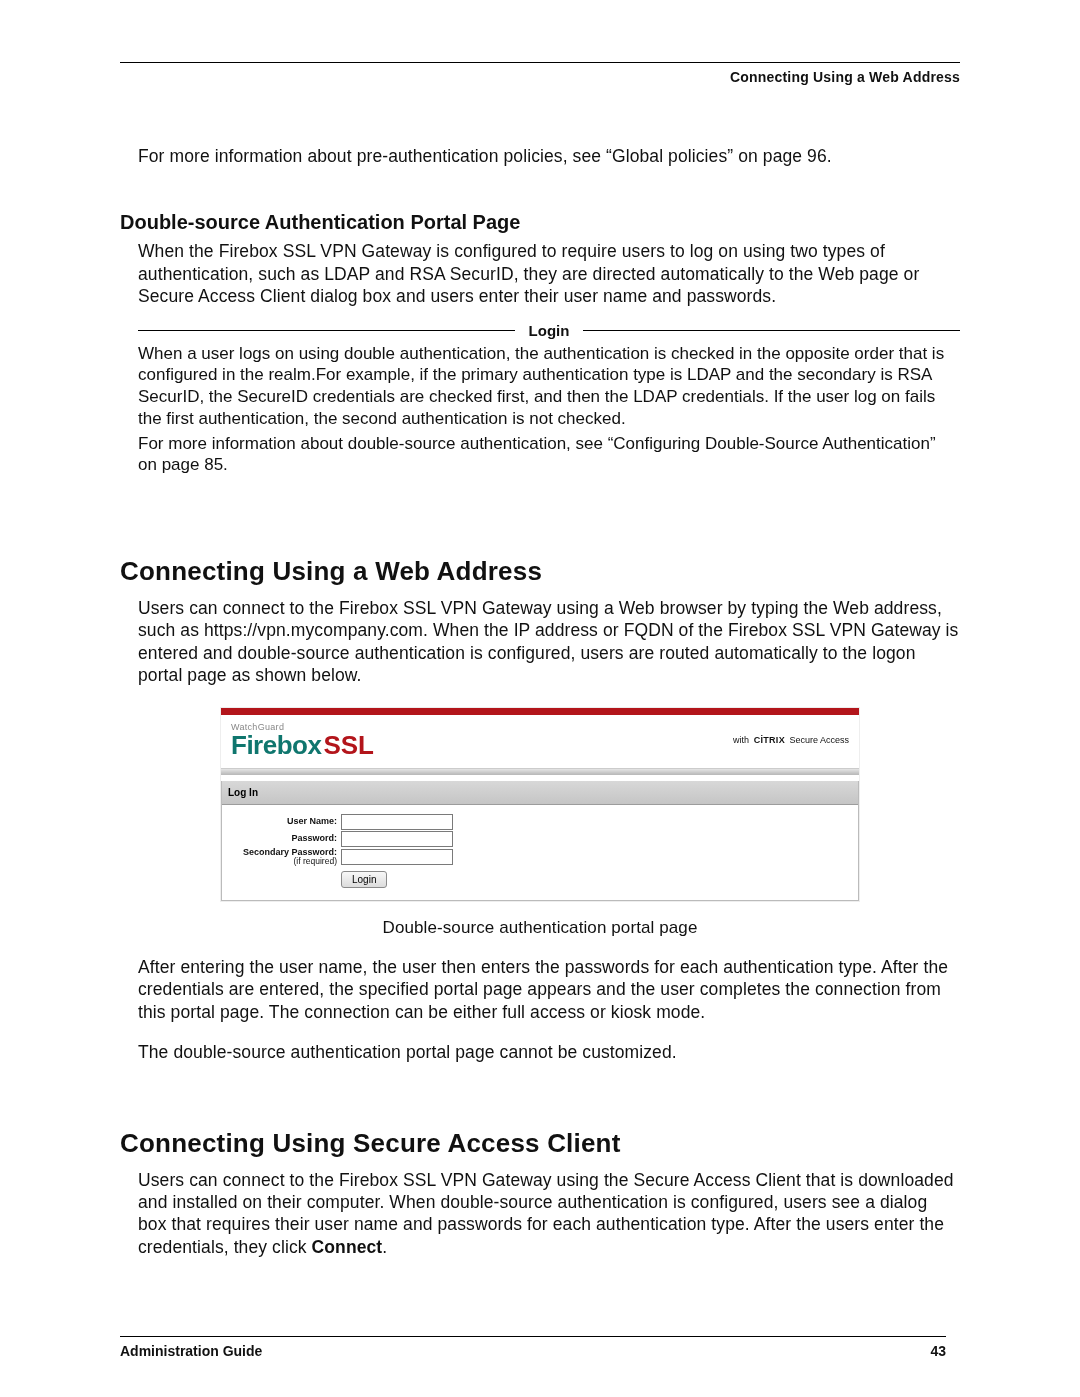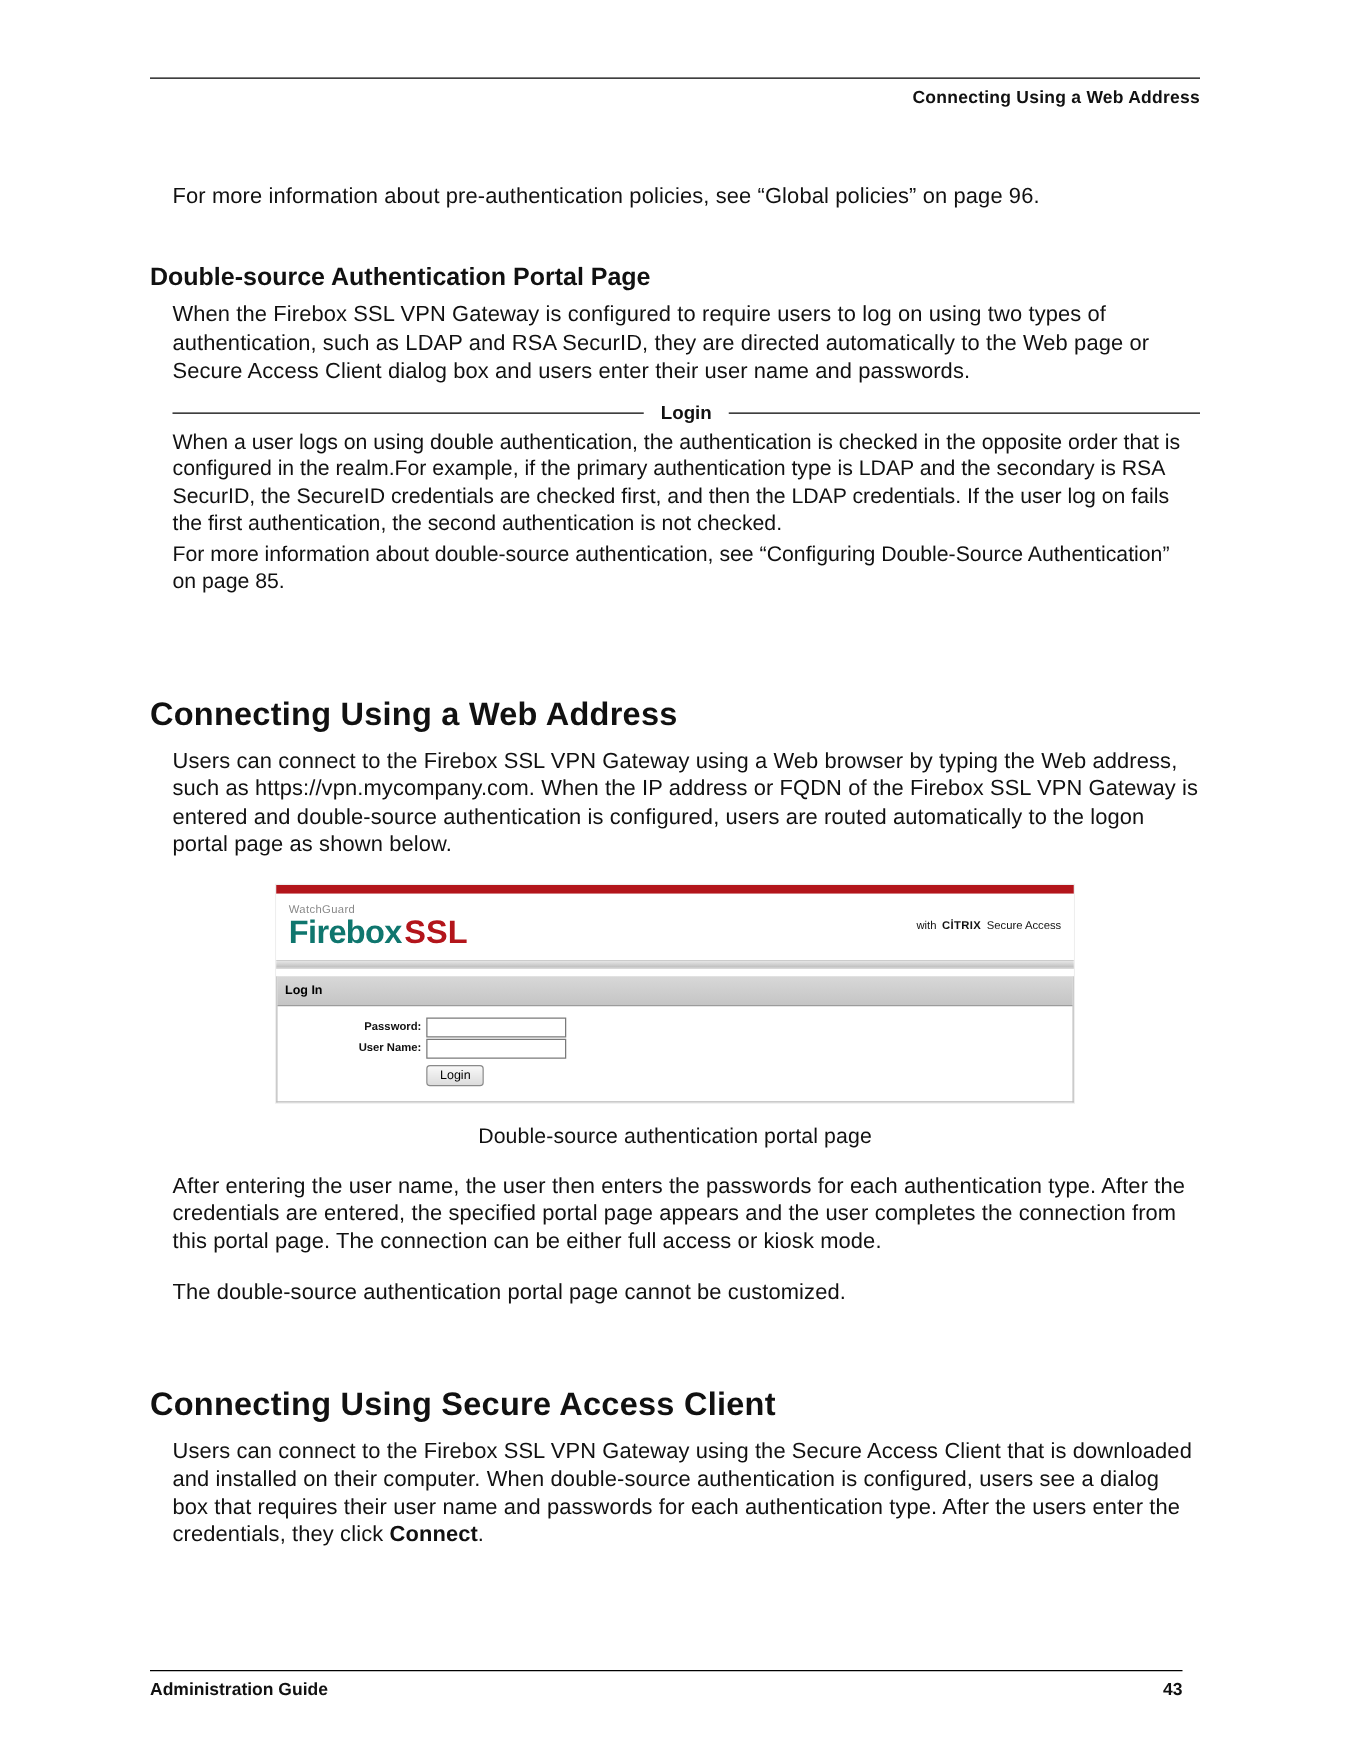--- a/index.html
+++ b/index.html
@@ -195,25 +195,32 @@
         <b>CİTRIX</b>
         <span>Secure Access</span>
       </div>
     </div>
     <div class="tinybar"></div>
     <div style="height:6px;background:#fff;"></div>
     <div class="portal-body">
       <div class="login-bar">Log In</div>
       <div class="form-area">
         <div class="form-row">
+          <div class="form-label">User Name:</div>
+          <div class="form-input"></div>
+        </div>
+        <div class="form-row">
           <div class="form-label">Password:</div>
           <div class="form-input"></div>
         </div>
         <div class="form-row">
-          <div class="form-label">User Name:</div>
+          <div class="form-label">
+            <span>Secondary Password:</span>
+            <span class="sub">(if required)</span>
+          </div>
           <div class="form-input"></div>
         </div>
         <div class="login-btn">Login</div>
       </div>
     </div>
   </div>
 
   <div class="caption">Double-source authentication portal page</div>
 
   <div class="body-text body-indent">

